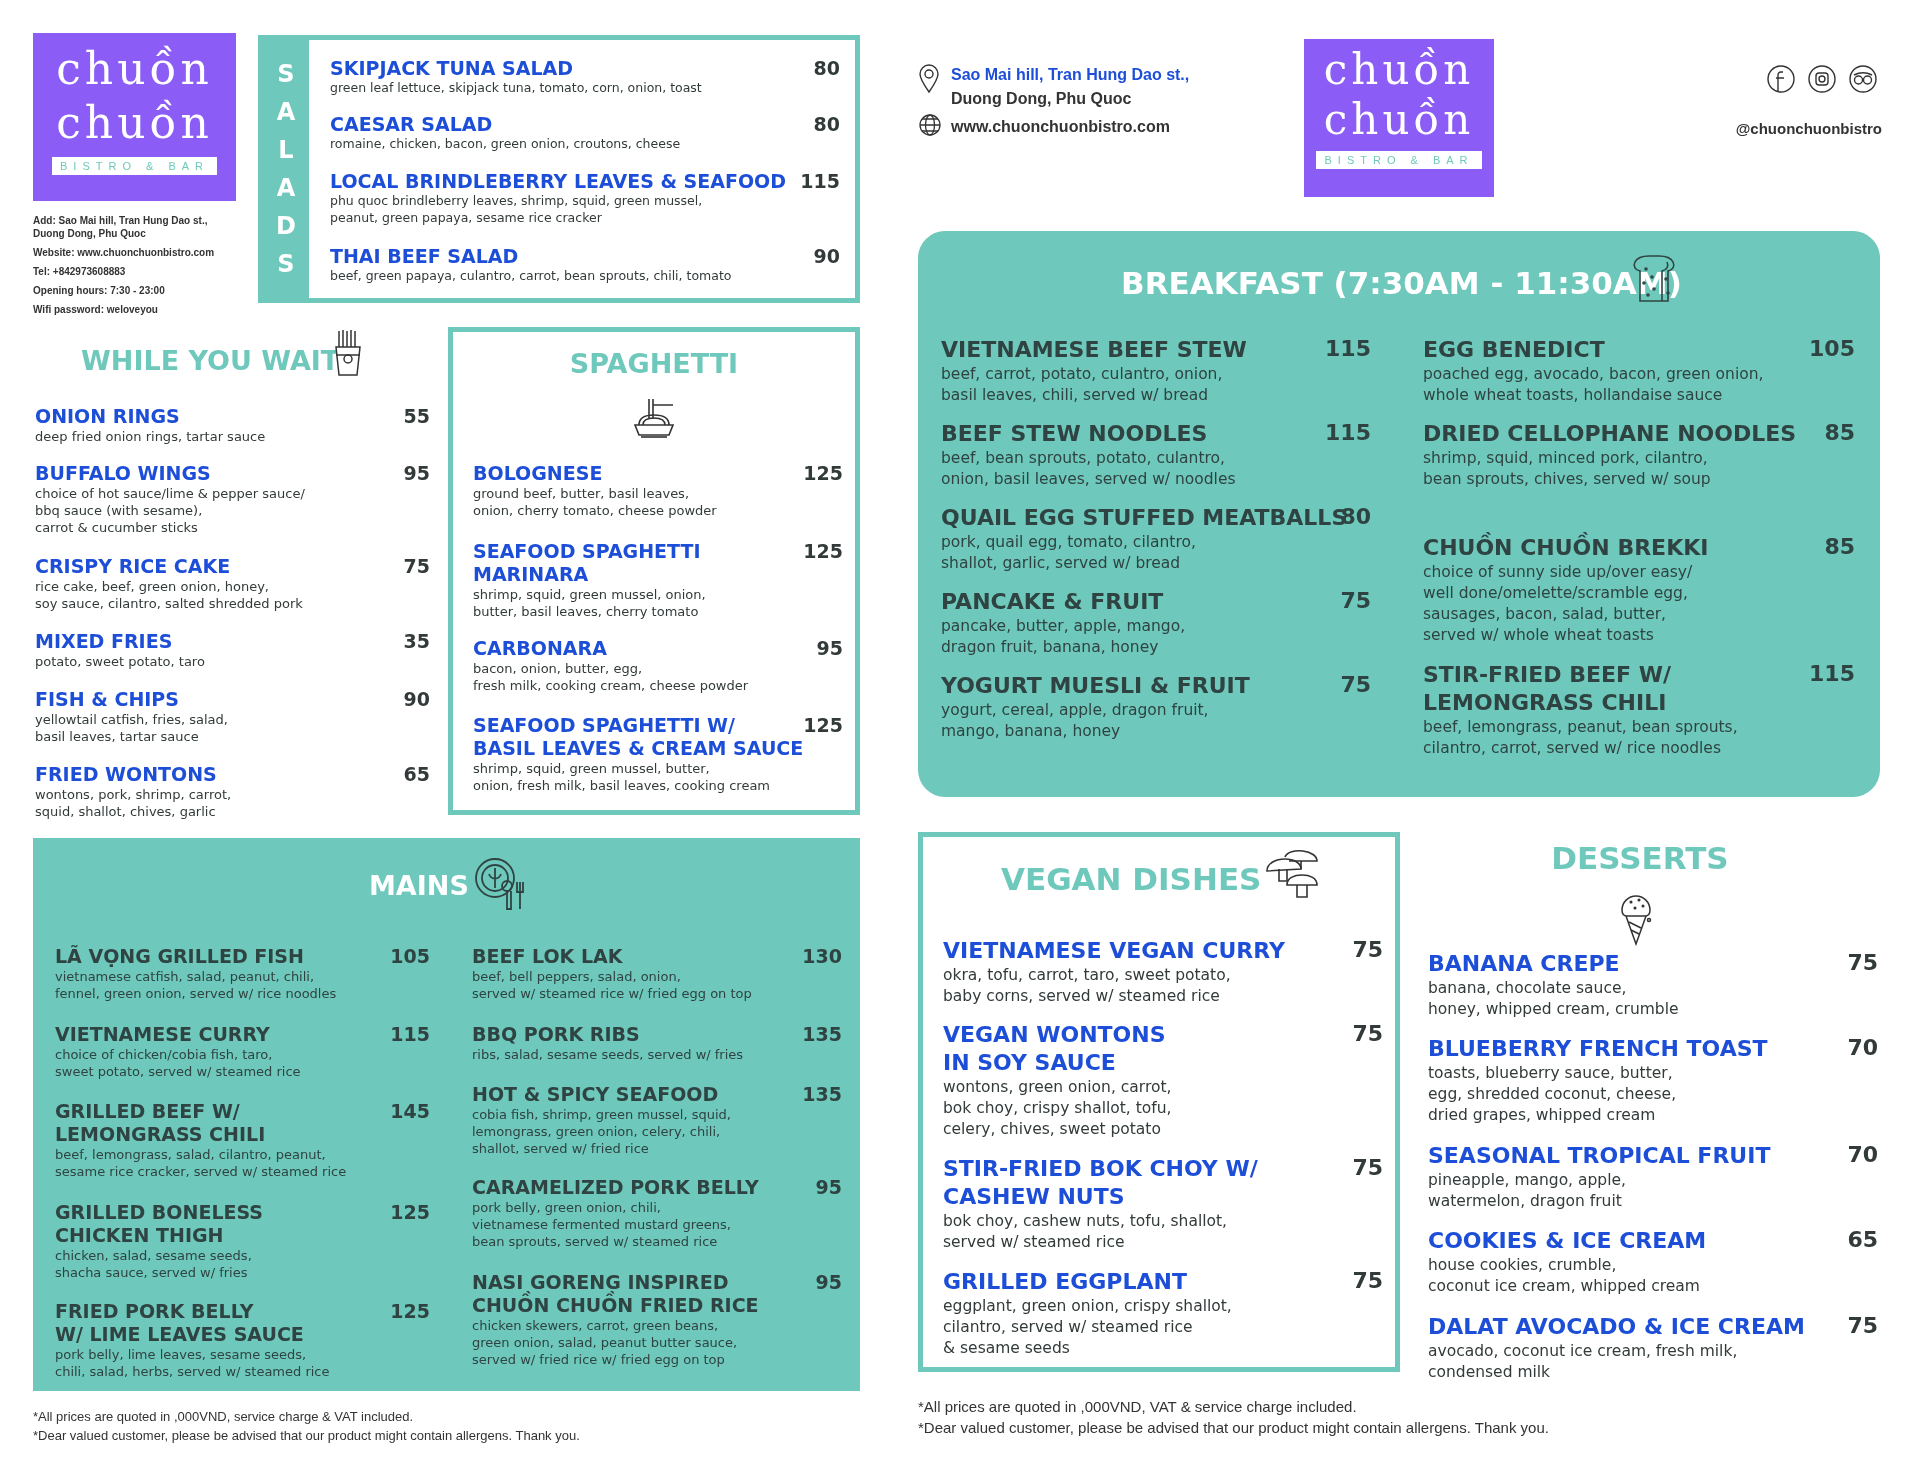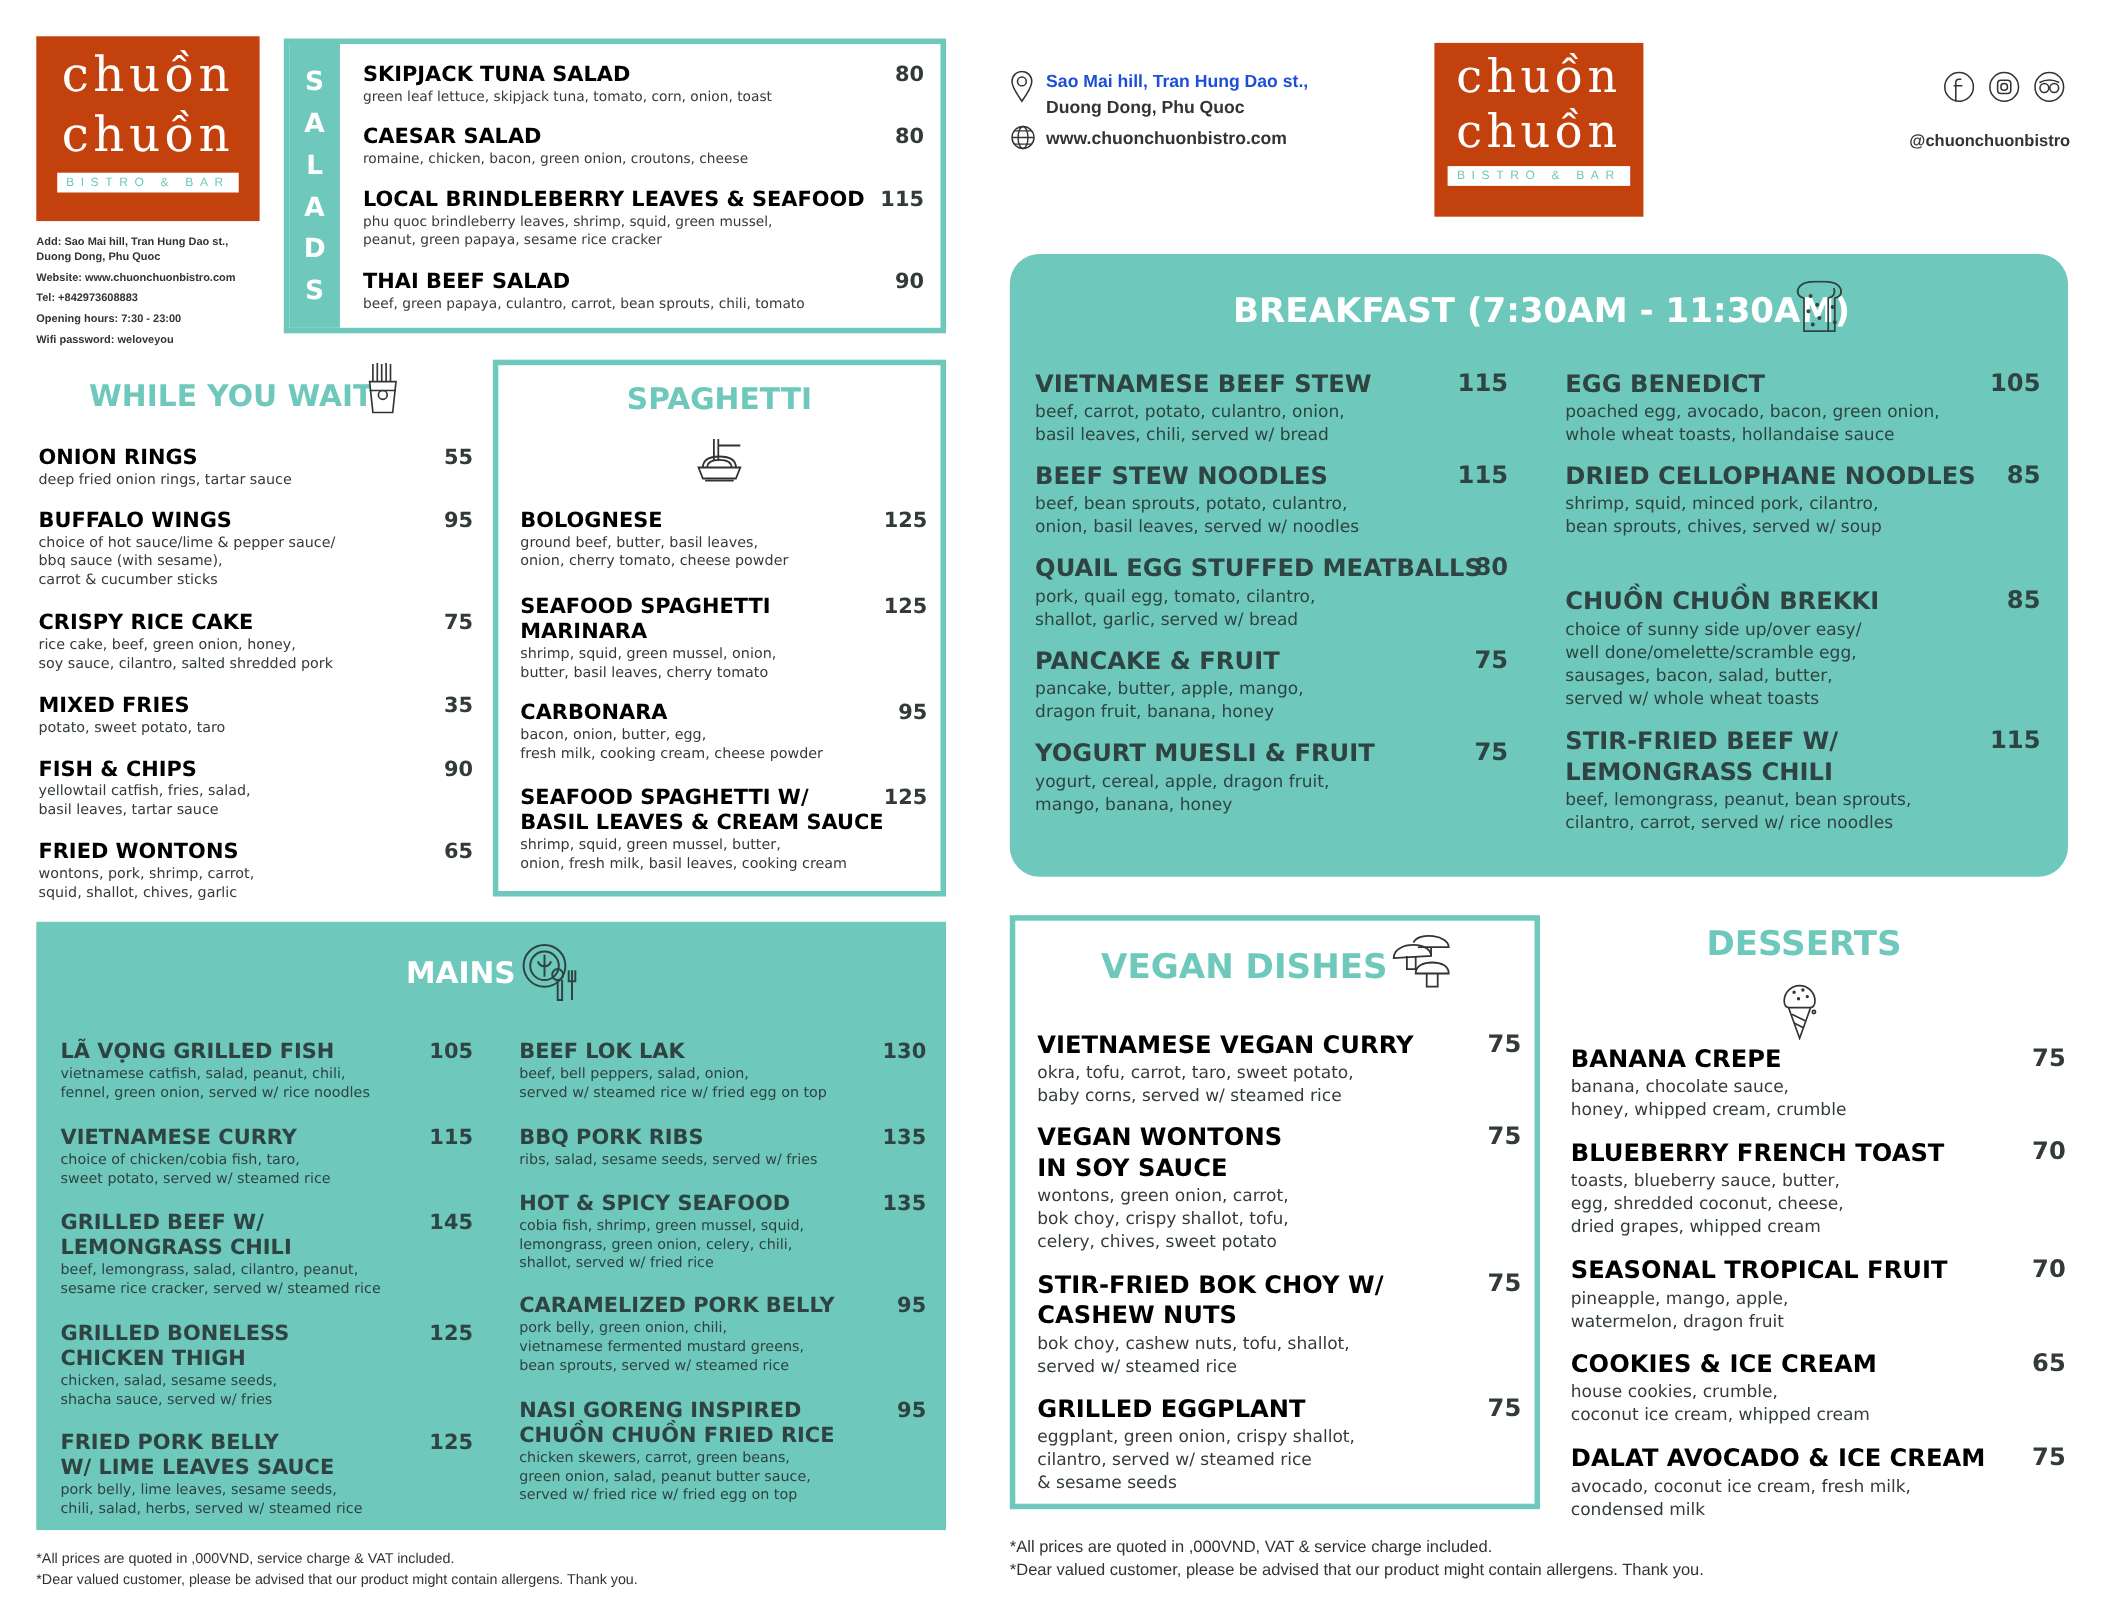--- a/index.html
+++ b/index.html
@@ -1,28 +1,28 @@
 <!DOCTYPE html>
 <html><head>
 <meta charset="utf-8">
 <style>
   * { box-sizing: border-box; margin: 0; padding: 0; }
   html, body { width: 1920px; height: 1472px; background: #ffffff; overflow: hidden; }
   body { position: relative; font-family: "Liberation Sans", "DejaVu Sans", sans-serif; color: #333a3a; }
   .abs { position: absolute; }
   .teal-bg { background: #6ec8bb; }
   .teal-border { border: 5px solid #6ec8bb; background: #fff; }
-  .logo { background: #c2410c; color: #fff; text-align: center; }
+  .logo { background: #8b5cf6; color: #fff; text-align: center; }
   .logo .word { font-family: "DejaVu Serif", serif; letter-spacing: 4px; line-height: 1; display: block; }
   .logo .tag { display: inline-block; background: #fff; color: #6ec8bb; letter-spacing: 6px; font-family: Liberation Sans, sans-serif; }
   .info-line { font-size: 10px; font-weight: bold; color: #333; line-height: 1.3; }
   .section-title { color: #6ec8bb; font-weight: bold; font-family: "DejaVu Sans", sans-serif; letter-spacing: 0px; }
   .section-title.white { color: #fff; }
   .item { position: absolute; }
-  .item .name { font-weight: bold; font-family: "DejaVu Sans", sans-serif; color: #000000; text-transform: uppercase; }
+  .item .name { font-weight: bold; font-family: "DejaVu Sans", sans-serif; color: #1d4ed8; text-transform: uppercase; }
   .item .desc { font-family: "DejaVu Sans", sans-serif; color: #333a3a; font-weight: bold; }
   .item .price { position: absolute; top: 0; font-weight: bold; font-family: "DejaVu Sans", sans-serif; color: #333a3a; text-align: right; }
   .teal-bg .item .name, .teal-bg .item .desc, .teal-bg .item .price { color: #2f4442; }
   .s-items .name { font-size: 19px; line-height: 22px; }
   .s-items .desc { font-size: 12.5px; line-height: 17px; font-weight: normal; }
   .s-items .price { font-size: 19px; }
   .md-items .name { font-size: 19px; line-height: 23px; }
   .md-items .desc { font-size: 13px; line-height: 17px; font-weight: normal; }
   .md-items .price { font-size: 19px; }
   .lg-items .name { font-size: 22px; line-height: 28px; }

